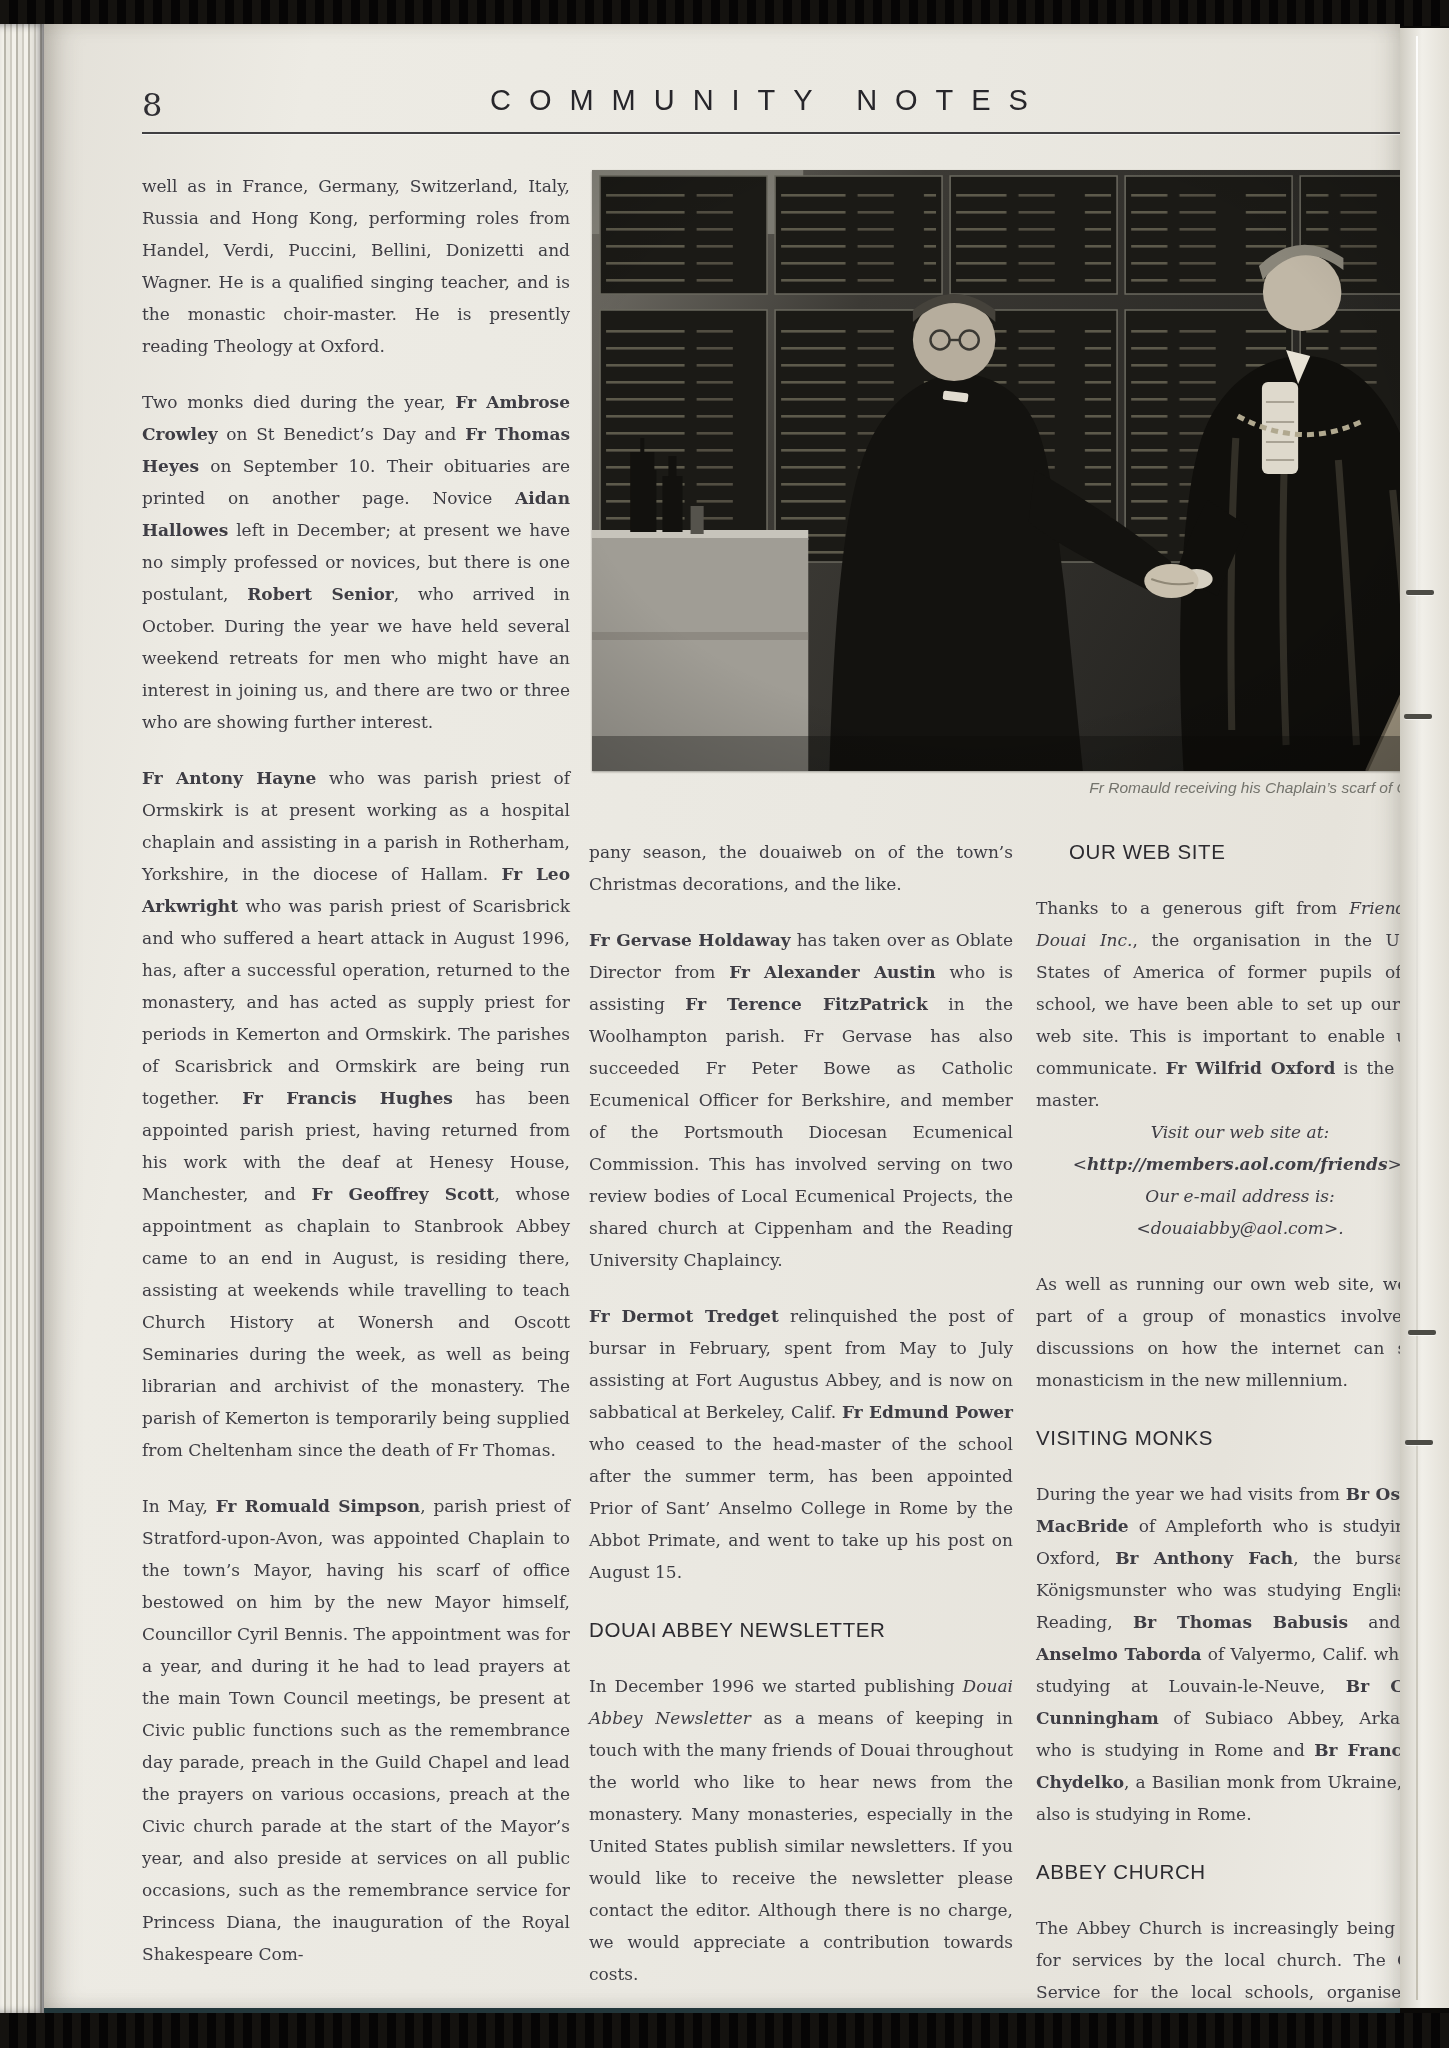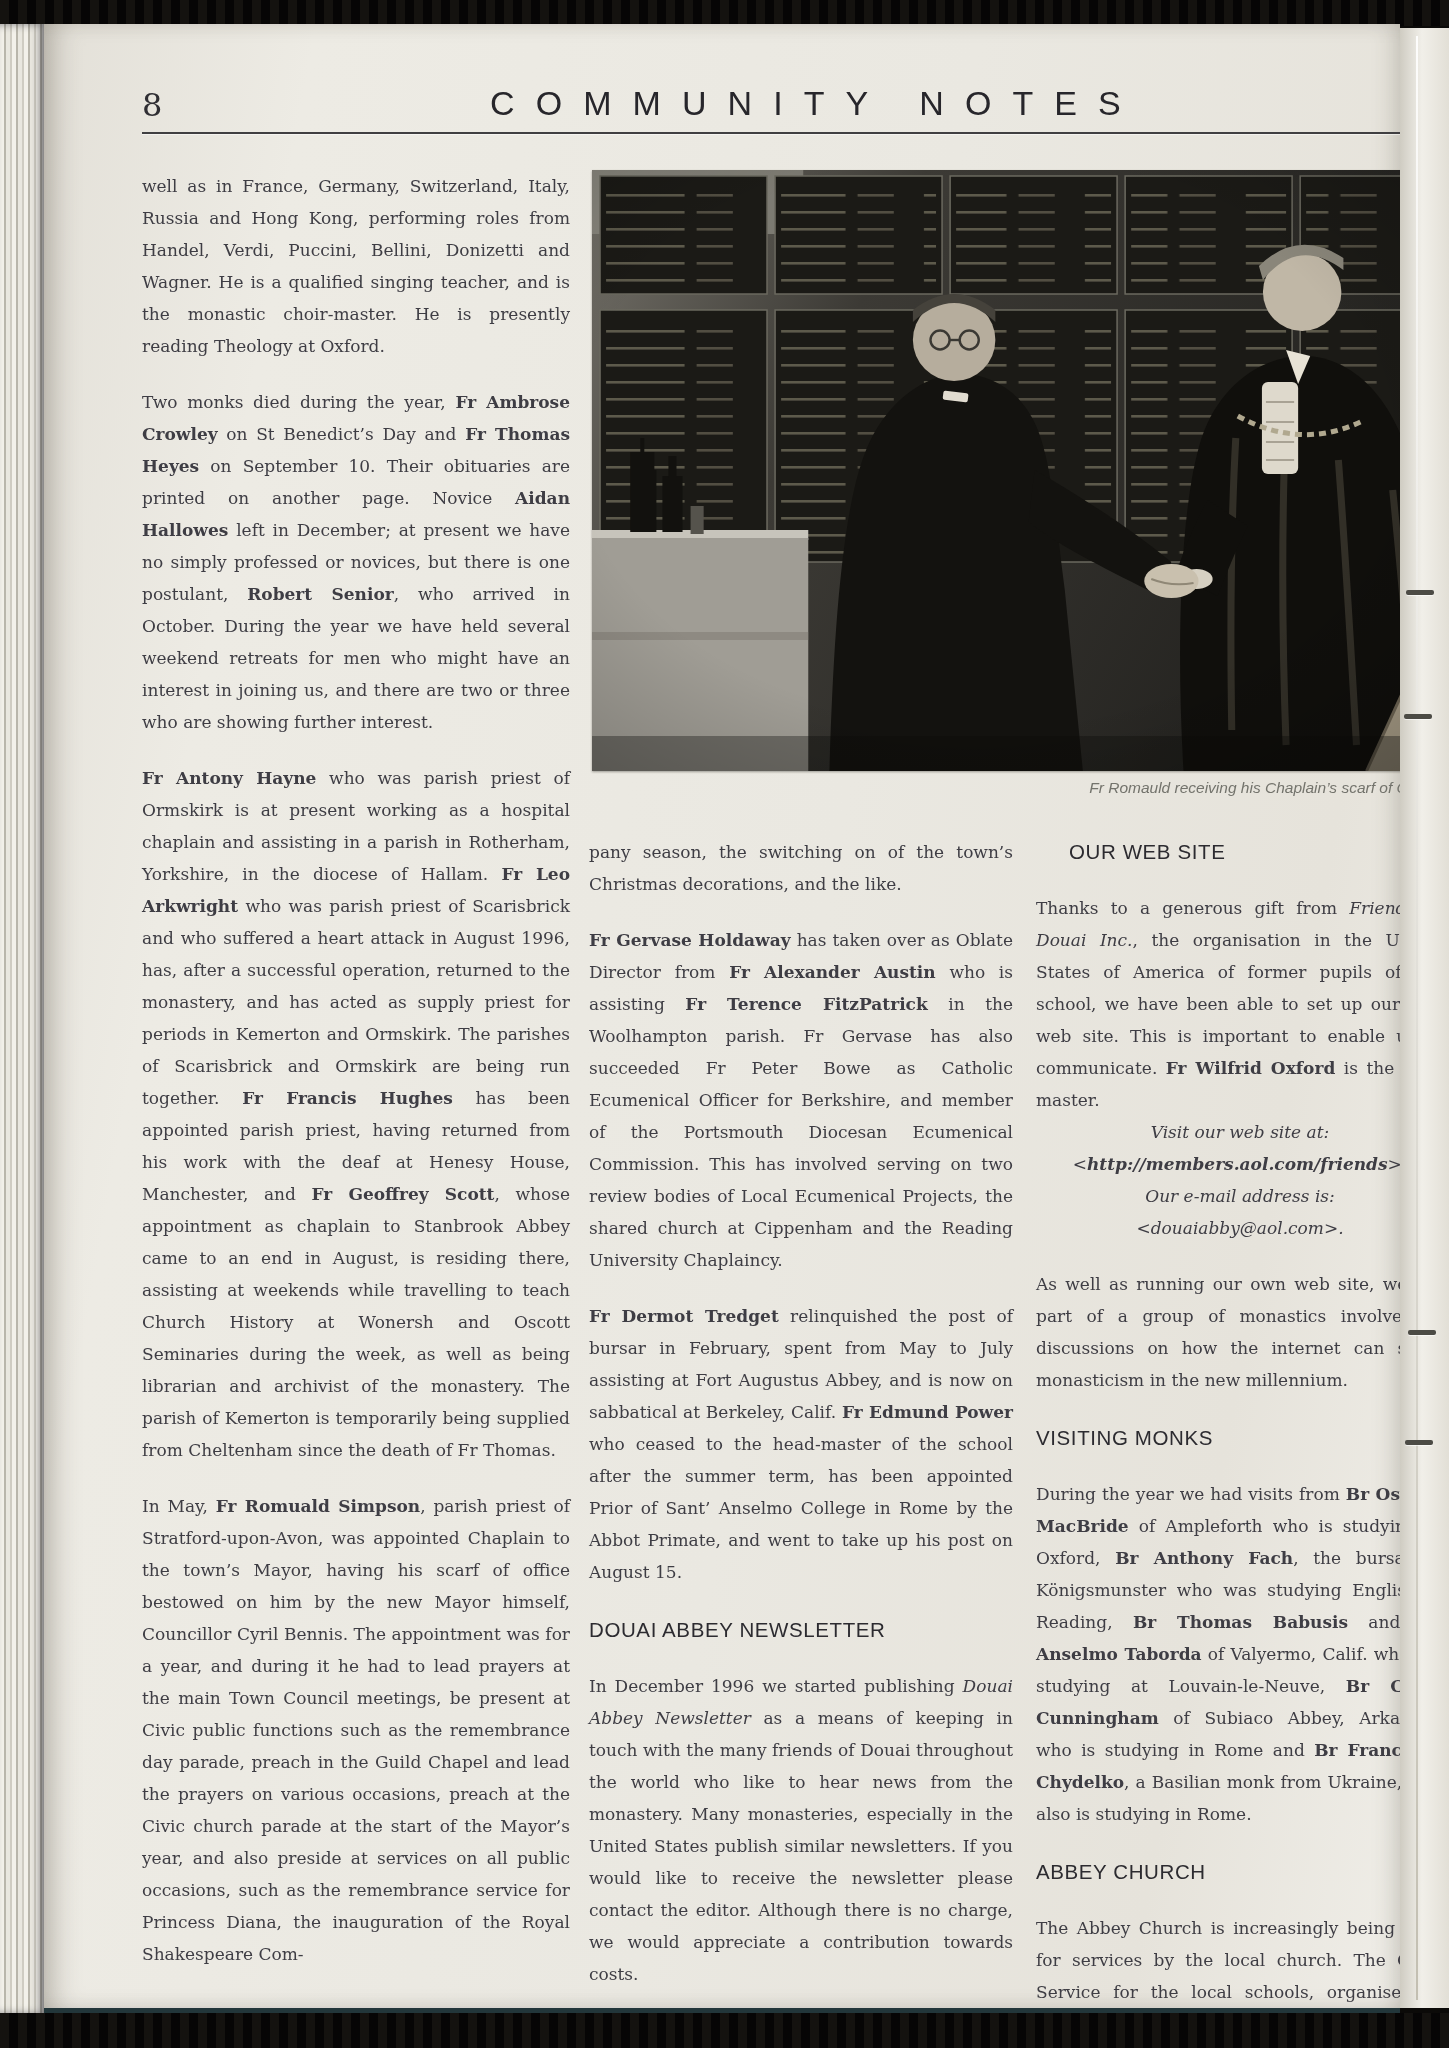--- a/index.html
+++ b/index.html
@@ -39,21 +39,21 @@
     background:#4c4b45;box-shadow:0 1px 0 rgba(255,255,255,.6);
   }
   
   .pagenum{
     position:absolute;left:98px;top:62px;
     font-size:32px;color:#2f2e33;letter-spacing:1px;
   }
   .title{
     position:absolute;left:446px;top:60px;width:960px;
     font-family:"Liberation Sans",sans-serif;
-    font-size:34px;font-weight:400;letter-spacing:0.62em;
+    font-size:29px;font-weight:400;letter-spacing:0.62em;
     color:#27262b;white-space:nowrap;
   }
   .rule{
     position:absolute;left:98px;top:108px;width:1292px;height:2px;
     background:#403f41;box-shadow:0 1px 0 rgba(255,255,255,.5);
   }
   
   .col{position:absolute;font-size:17px;line-height:32px;color:#3e3d44;text-align:justify;}
   .col-left{left:98px;top:146px;width:428px;}
   .col-mid{left:545px;top:812px;width:424px;}
@@ -214,21 +214,21 @@
 
     <div class="caption">Fr Romauld receiving his Chaplain’s scarf of Office</div>
 
     <div class="col col-left">
         <p class="para"><span>well as in France, Germany, Switzerland, Italy, Russia and Hong Kong, performing roles from Handel, Verdi, Puccini, Bellini, Donizetti and Wagner. He is a qualified singing teacher, and is the monastic choir-master. He is presently reading Theology at Oxford.</span></p>
         <p class="para"><span>Two monks died during the year, </span><b>Fr Ambrose Crowley</b><span> on St Benedict’s Day and </span><b>Fr Thomas Heyes</b><span> on September 10. Their obituaries are printed on another page. Novice </span><b>Aidan Hallowes</b><span> left in December; at present we have no simply professed or novices, but there is one postulant, </span><b>Robert Senior</b><span>, who arrived in October. During the year we have held several weekend retreats for men who might have an interest in joining us, and there are two or three who are showing further interest.</span></p>
         <p class="para"><b>Fr Antony Hayne</b><span> who was parish priest of Ormskirk is at present working as a hospital chaplain and assisting in a parish in Rotherham, Yorkshire, in the diocese of Hallam. </span><b>Fr Leo Arkwright</b><span> who was parish priest of Scarisbrick and who suffered a heart attack in August 1996, has, after a successful operation, returned to the monastery, and has acted as supply priest for periods in Kemerton and Ormskirk. The parishes of Scarisbrick and Ormskirk are being run together. </span><b>Fr Francis Hughes</b><span> has been appointed parish priest, having returned from his work with the deaf at Henesy House, Manchester, and </span><b>Fr Geoffrey Scott</b><span>, whose appointment as chaplain to Stanbrook Abbey came to an end in August, is residing there, assisting at weekends while travelling to teach Church History at Wonersh and Oscott Seminaries during the week, as well as being librarian and archivist of the monastery. The parish of Kemerton is temporarily being supplied from Cheltenham since the death of Fr Thomas.</span></p>
         <p class="para"><span>In May, </span><b>Fr Romuald Simpson</b><span>, parish priest of Stratford-upon-Avon, was appointed Chaplain to the town’s Mayor, having his scarf of office bestowed on him by the new Mayor himself, Councillor Cyril Bennis. The appointment was for a year, and during it he had to lead prayers at the main Town Council meetings, be present at Civic public functions such as the remembrance day parade, preach in the Guild Chapel and lead the prayers on various occasions, preach at the Civic church parade at the start of the Mayor’s year, and also preside at services on all public occasions, such as the remembrance service for Princess Diana, the inauguration of the Royal Shakespeare Com-</span></p>
       </div>
     <div class="col col-mid">
-        <p class="para"><span>pany season, the switching on of the town’s Christmas decorations, and the like.</span></p>
+        <p class="para"><span>pany season, the douaiweb on of the town’s Christmas decorations, and the like.</span></p>
         <p class="para"><b>Fr Gervase Holdaway</b><span> has taken over as Oblate Director from </span><b>Fr Alexander Austin</b><span> who is assisting </span><b>Fr Terence FitzPatrick</b><span> in the Woolhampton parish. Fr Gervase has also succeeded Fr Peter Bowe as Catholic Ecumenical Officer for Berkshire, and member of the Portsmouth Diocesan Ecumenical Commission. This has involved serving on two review bodies of Local Ecumenical Projects, the shared church at Cippenham and the Reading University Chaplaincy.</span></p>
         <p class="para"><b>Fr Dermot Tredget</b><span> relinquished the post of bursar in February, spent from May to July assisting at Fort Augustus Abbey, and is now on sabbatical at Berkeley, Calif. </span><b>Fr Edmund Power</b><span> who ceased to the head-master of the school after the summer term, has been appointed Prior of Sant’ Anselmo College in Rome by the Abbot Primate, and went to take up his post on August 15.</span></p>
         <div class="colhead">DOUAI ABBEY NEWSLETTER</div>
         <p class="para"><span>In December 1996 we started publishing </span><i>Douai Abbey Newsletter</i><span> as a means of keeping in touch with the many friends of Douai throughout the world who like to hear news from the monastery. Many monasteries, especially in the United States publish similar newsletters. If you would like to receive the newsletter please contact the editor. Although there is no charge, we would appreciate a contribution towards costs.</span></p>
       </div>
     <div class="col col-right">
         <div class="colhead">OUR WEB SITE</div>
         <p class="para"><span>Thanks to a generous gift from </span><i>Friends of Douai Inc.</i><span>, the organisation in the United States of America of former pupils of our school, we have been able to set up our own web site. This is important to enable us to communicate. </span><b>Fr Wilfrid Oxford</b><span> is the web-master.</span></p>
         <p class="centerline"><span>Visit our web site at:</span></p>
         <p class="centerline"><span>&lt;</span><b>http://members.aol.com/friends</b><span>&gt;.</span></p>

